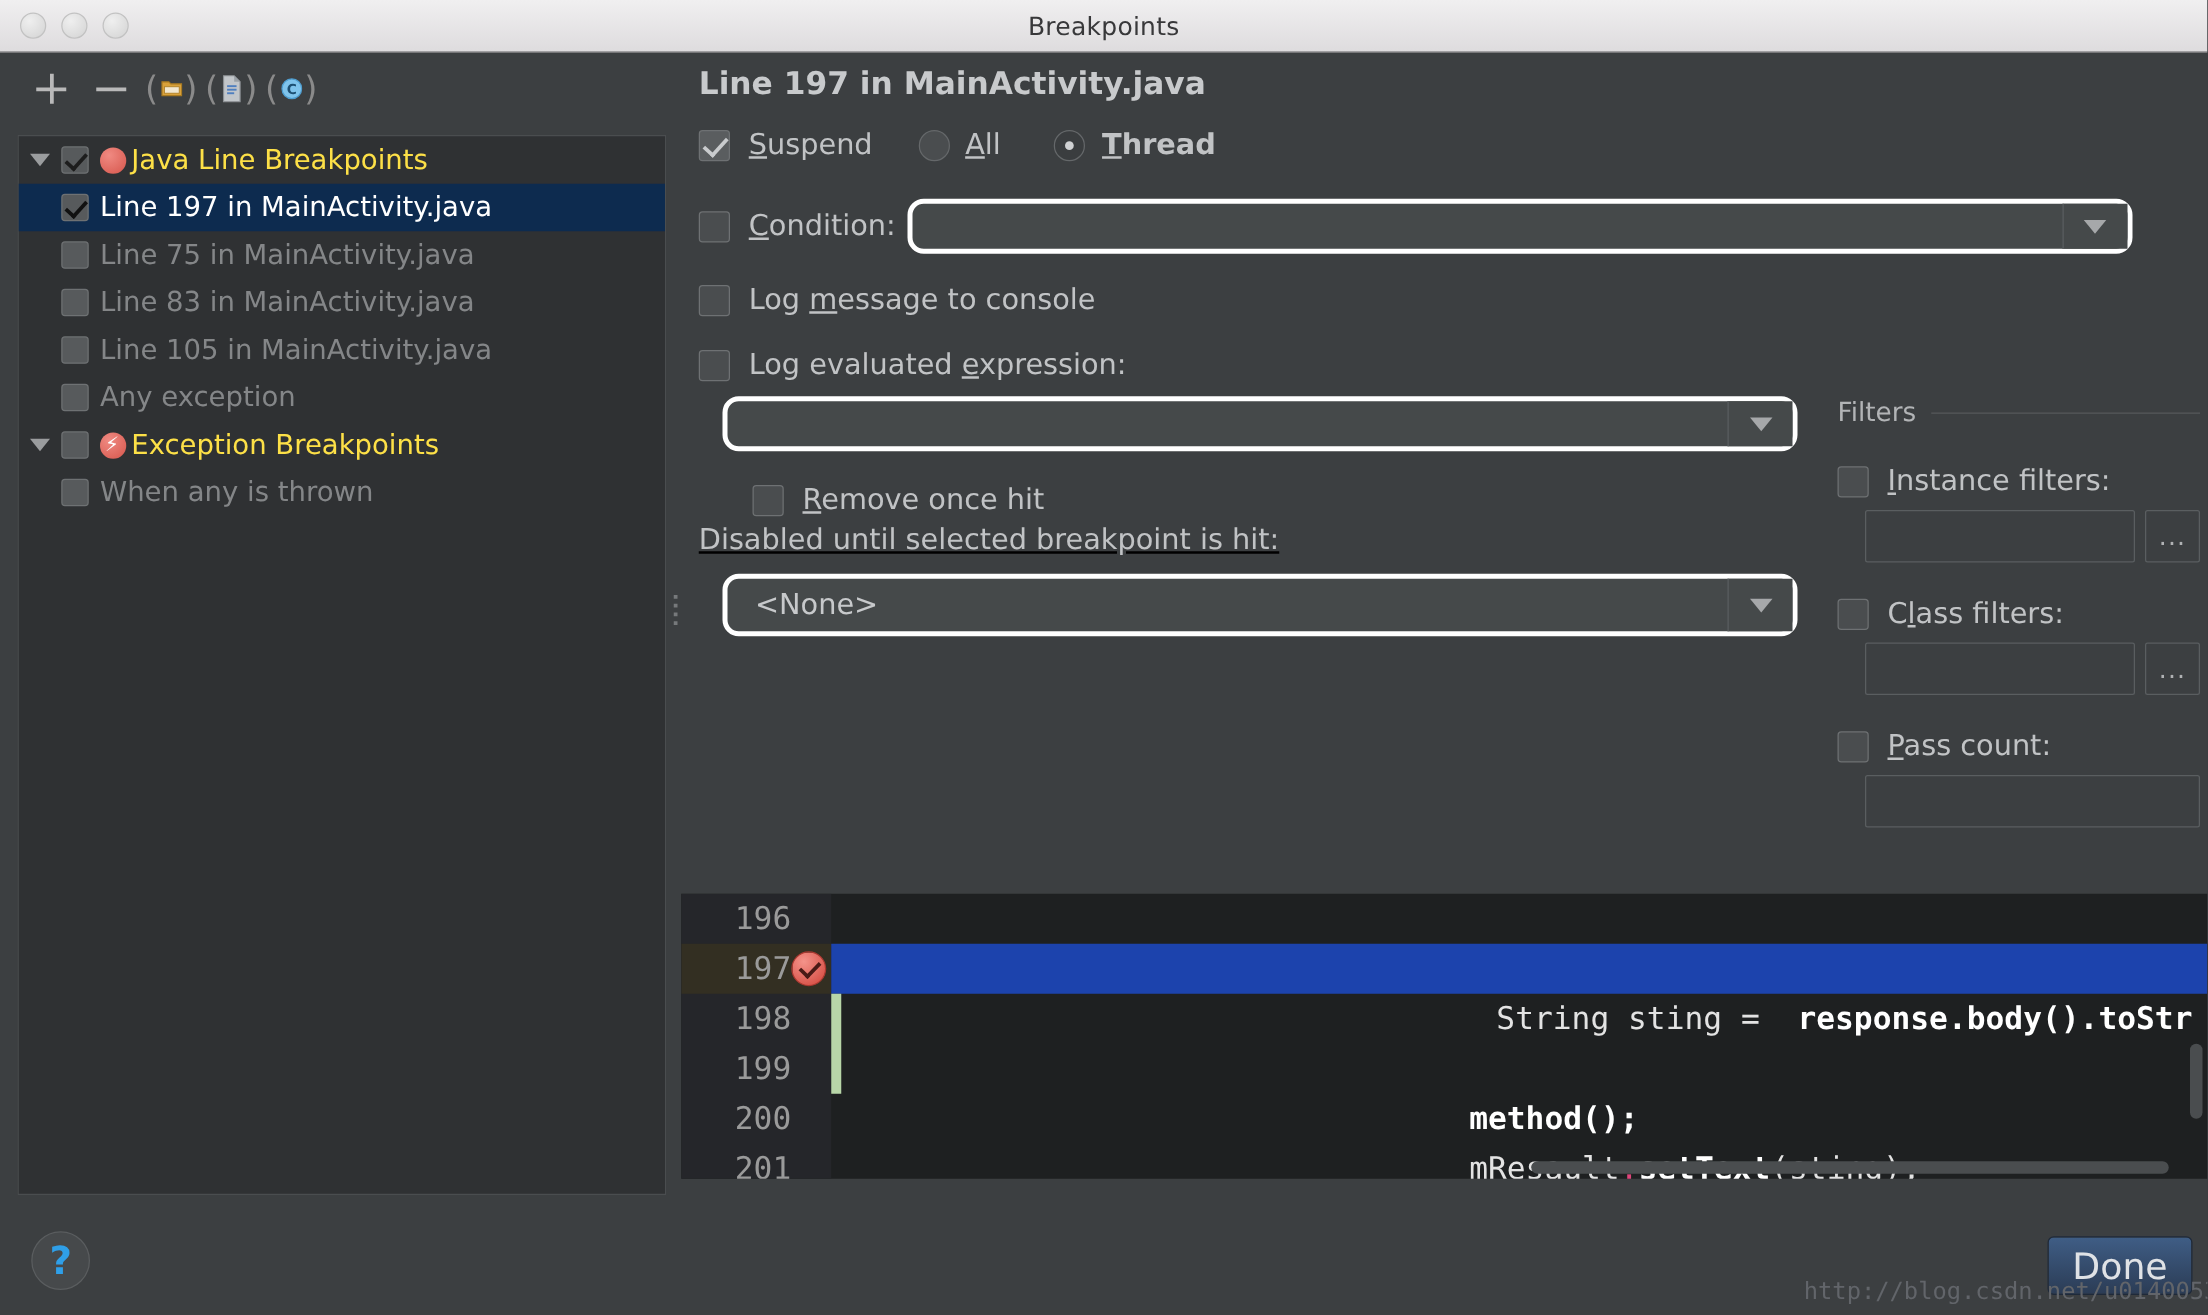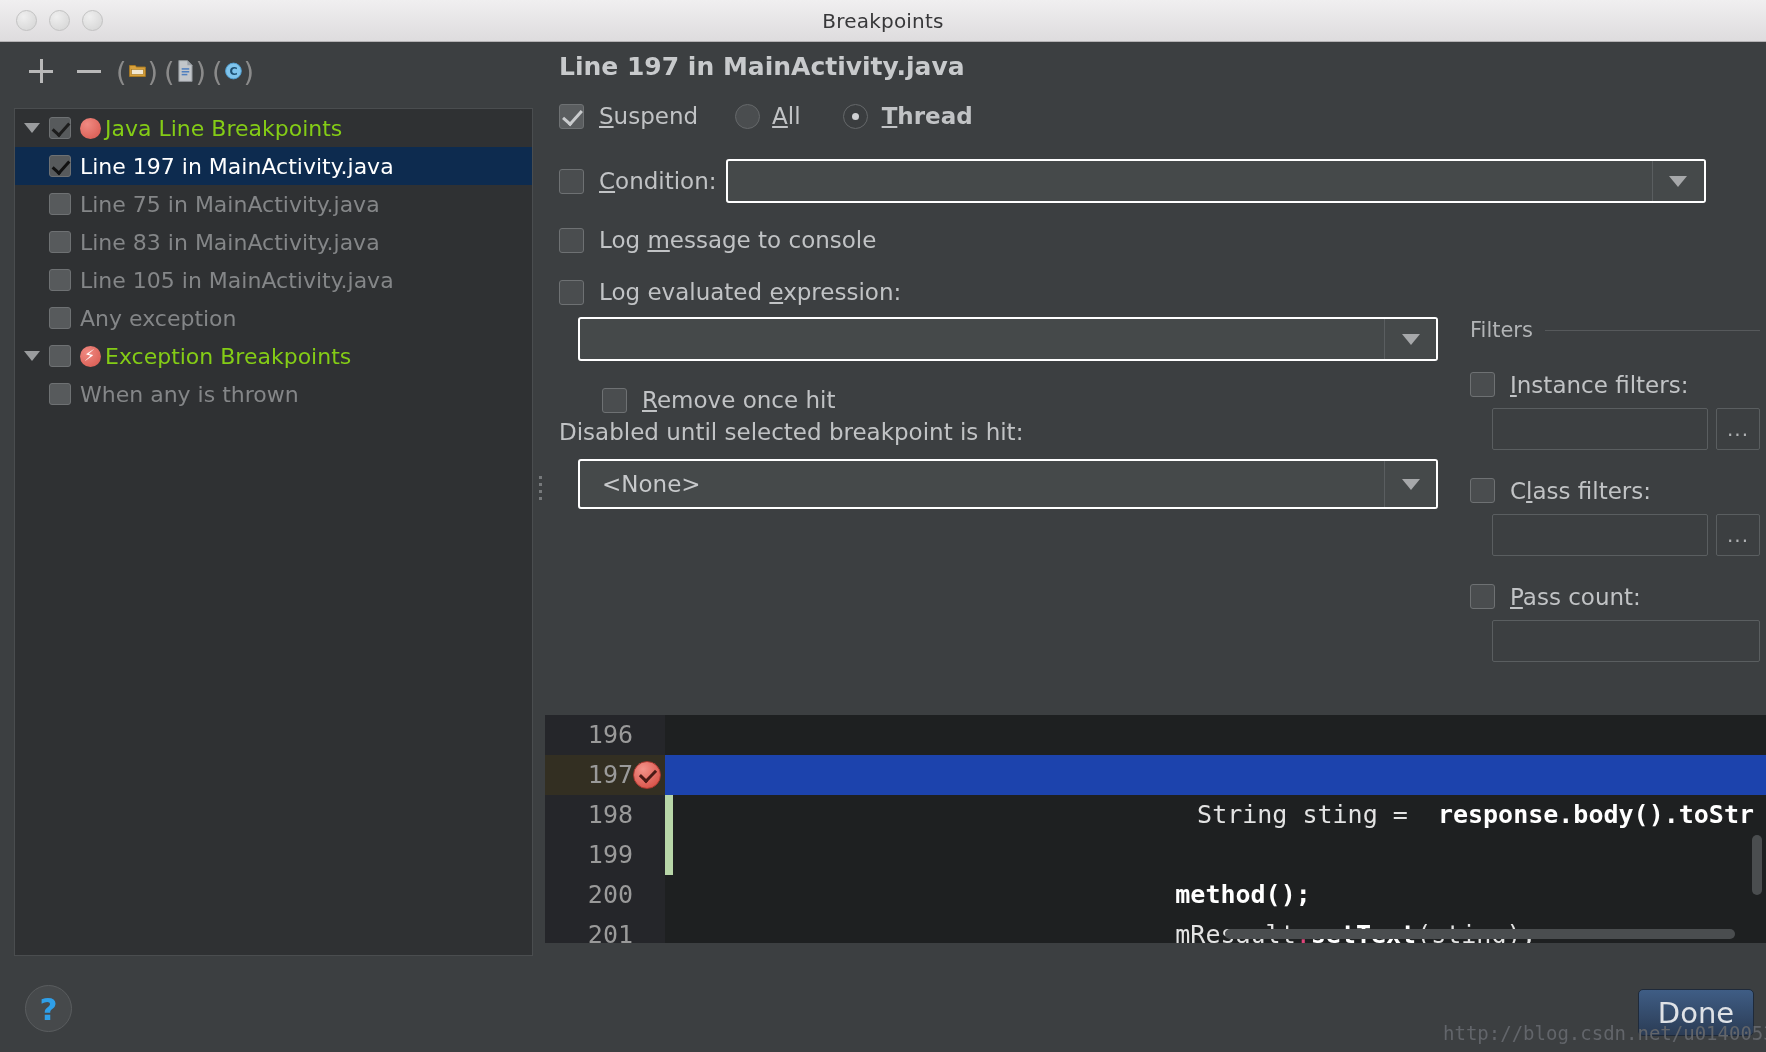--- a/index.html
+++ b/index.html
@@ -52,21 +52,21 @@
   .paren { color: #8a8a8a; font-size: 27px; line-height: 1; }
   .ico-wrap { display: flex; align-items: center; gap: 1px; }
 
   
   .tree {
     position: absolute; left: 14px; top: 108px; width: 519px; height: 848px;
     background: #2f3133; border: 1px solid #4a4d4f;
   }
   .tree-row {
     height: 38px; display: flex; align-items: center;
-    font-size: 22px; color: #84cc16; white-space: nowrap;
+    font-size: 22px; color: #fde047; white-space: nowrap;
   }
   .tree-row.selected { background: #0d2b4f; color: #ffffff; }
   .tree-row.dim { color: #848688; }
   .tw {
     width: 34px; display: flex; align-items: center; justify-content: center;
     flex: 0 0 34px;
   }
   .tw .tri {
     width: 0; height: 0; border-left: 8px solid transparent;
     border-right: 8px solid transparent; border-top: 10px solid #9a9c9e;
@@ -121,22 +121,22 @@
   .radio {
     width: 25px; height: 25px; border-radius: 50%; background: #4a4d4f;
     border: 1px solid #65686a; position: relative; flex: 0 0 25px;
   }
   .radio.sel { background: #3a3d3f; }
   .radio.sel::after {
     content: ""; position: absolute; left: 8px; top: 8px;
     width: 7px; height: 7px; border-radius: 50%; background: #cfd1d3;
   }
   .field {
-    background: #45494a; border: 2px solid #ffffff; height: 44px;
-    border-radius: 3px;
+    background: #45494a; border: 4px solid #ffffff; height: 44px;
+    border-radius: 13px;
     text-align: right;
   }
   .combo { display: flex; align-items: stretch; }
   .combo-arrow {
     width: 52px; background: #45494a; border-left: 1px solid #5a5e60;
     display: flex; align-items: center; justify-content: center;
   }
   .combo-arrow .tri-d {
     width: 0; height: 0; border-left: 9px solid transparent;
     border-right: 9px solid transparent; border-top: 11px solid #a6a8aa;
@@ -144,21 +144,21 @@
   .combo-text {
     display: flex; align-items: center; padding-left: 22px;
     font-size: 23px; color: #c7c9cb;
   }
 
   
   .filters { position: absolute; left: 1470px; top: 318px; width: 290px; }
   .filters-head { display: flex; align-items: center; gap: 12px; }
   .filters-head .ft { font-size: 21px; color: #b2b4b6; white-space: nowrap; }
   .filters-head .hr { flex: 1; height: 1px; background: #56595b; }
-  .f-row { display: flex; align-items: flex-start; margin-top: 22px; }
+  .f-row { display: flex; align-items: center; margin-top: 22px; }
   .f-input-row { display: flex; align-items: stretch; margin-top: 10px; margin-left: 22px; gap: 8px; }
   .f-input { flex: 1; height: 42px; background: #3c3f41; border: 1px solid #5a5e60; border-radius: 2px; }
   .f-dots {
     width: 44px; height: 42px; background: #3c3f41; border: 1px solid #5a5e60;
     border-radius: 2px; display: flex; align-items: center; justify-content: center;
     color: #b0b2b4; font-size: 20px; letter-spacing: 1px;
   }
 
   
   .code {
@@ -385,21 +385,21 @@
             <i class="tri-d"></i>
           </span>
       </span>
     </div>
 
     <div class="row" style="margin-bottom:6px;padding-left:43px;">
       <span class="big-cb empty"></span>
       <span class="lbl"><span class="mn">R</span><span>emove once hit</span></span>
     </div>
 
-    <div class="row" style="margin-bottom:14px;">
+    <div class="row" style="margin-bottom:14px;text-decoration:underline;">
       <span class="lbl" style="margin-left:0;">Disabled until selected breakpoint is hit:</span>
     </div>
 
     <div class="row" style="margin-bottom:16px; margin-left:30px;">
       <span class="field combo" style="width:860px; height:50px;">
         <span class="combo-text" style="flex:1;">&lt;None&gt;</span>
         <span class="combo-arrow">
             <i class="tri-d"></i>
           </span>
       </span>

